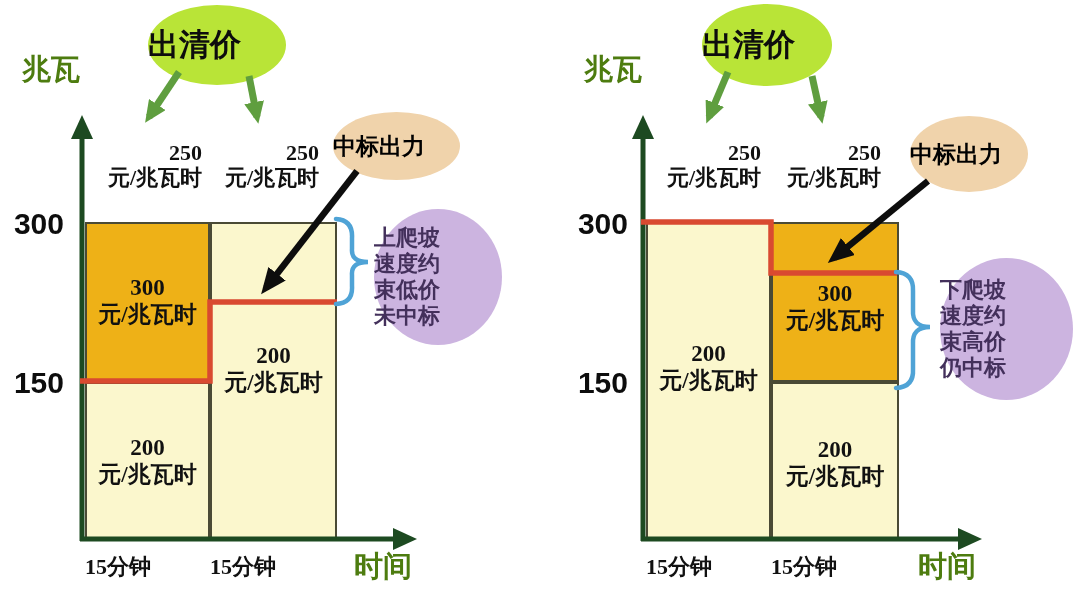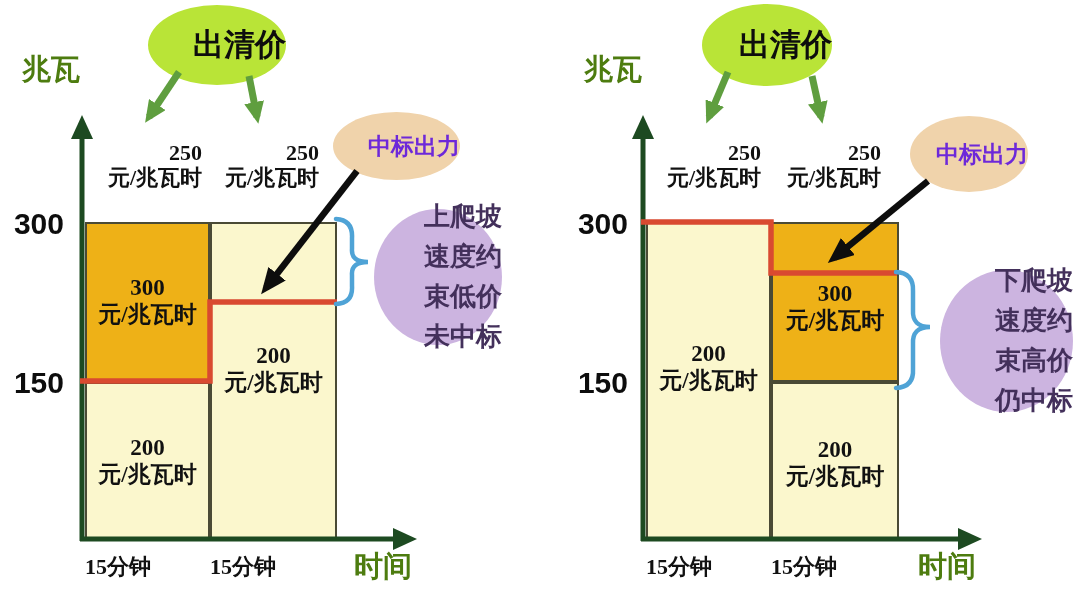--- a/index.html
+++ b/index.html
@@ -8,24 +8,24 @@
     font-family:"Liberation Serif","DejaVu Serif",serif;color:#111;
   }
   .box{position:absolute;border:2px solid #4a4a35;box-sizing:border-box;z-index:1;}
   .bid-low{background:#fbf7cd;}
   .bid-high{background:#eeb117;}
   .blocklabel{position:absolute;z-index:3;text-align:center;font-size:23px;line-height:27px;font-weight:bold;}
   .pricelabel{position:absolute;z-index:3;text-align:right;font-size:22px;line-height:25px;font-weight:bold;}
   .tick{position:absolute;z-index:3;width:56px;text-align:right;font-family:"Liberation Sans","DejaVu Sans",sans-serif;font-weight:bold;font-size:30px;color:#0d0d0d;}
   .axislabel{position:absolute;z-index:3;font-family:"Liberation Sans","DejaVu Sans",sans-serif;font-weight:bold;font-size:29px;color:#4d7c0f;}
   .interval{position:absolute;z-index:3;text-align:left;font-size:22px;font-weight:bold;}
-  .ellipse{position:absolute;z-index:2;border-radius:50%;display:flex;align-items:center;justify-content:flex-end;text-align:center;}
+  .ellipse{position:absolute;z-index:2;border-radius:50%;display:flex;align-items:center;justify-content:flex-start;text-align:center;}
   .ellipse.green{background:#b9e437;font-size:31px;font-weight:bold;color:#0d0d0d;}
-  .ellipse.tan{background:#f0d3ab;font-size:23px;font-weight:bold;color:#6d28d9;}
-  .ellipse.purple{background:#ccb4e0;font-size:26px;line-height:40px;font-weight:bold;color:#43305b;white-space:pre-line;}
+  .ellipse.tan{background:#f0d3ab;font-size:23px;font-weight:bold;color:#000000;}
+  .ellipse.purple{background:#ccb4e0;font-size:22px;line-height:26px;font-weight:bold;color:#43305b;white-space:pre-line;}
   #overlay{position:absolute;left:0;top:0;z-index:4;pointer-events:none;}
 </style>
 </head>
 <body>
 
 <div id="stage">
 
   <div class="axislabel" style="left:22px;top:50px;">兆瓦</div>
   <div class="tick" style="left:8px;top:207px;">300</div>
   <div class="tick" style="left:8px;top:366px;">150</div>
@@ -102,21 +102,21 @@
     <span>250</span><br>
     <span>元/兆瓦时</span>
   </div>
 
   <div class="ellipse green" style="left:702px;top:4px;width:130px;height:82px;">
     <span>出清价</span>
   </div>
   <div class="ellipse tan" style="left:910px;top:116px;width:118px;height:76px;">
     <span>中标出力</span>
   </div>
-  <div class="ellipse purple" style="left:940px;top:270px;width:133px;height:142px;">
+  <div class="ellipse purple" style="left:940px;top:258px;width:133px;height:142px;">
     <span>下爬坡
 速度约
 束高价
 仍中标</span>
   </div>
 
   <div class="interval" style="left:646px;top:552px;width:125px;">15分钟</div>
   <div class="interval" style="left:771px;top:552px;width:128px;">15分钟</div>
   <div class="axislabel" style="left:918px;top:547px;">时间</div>
 

